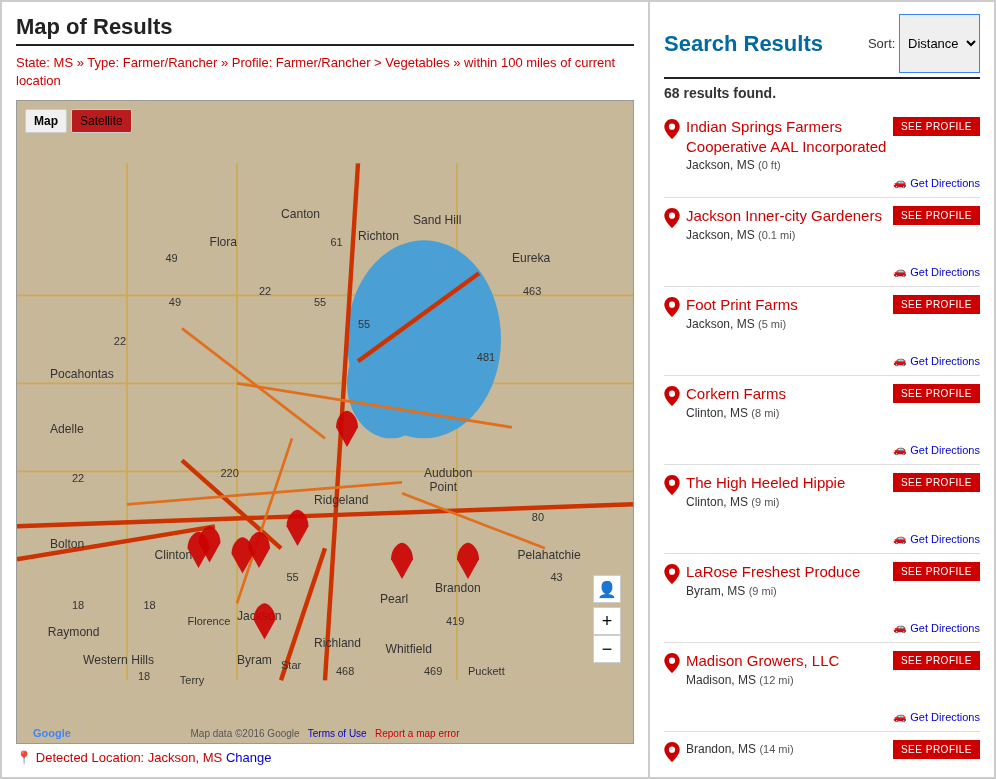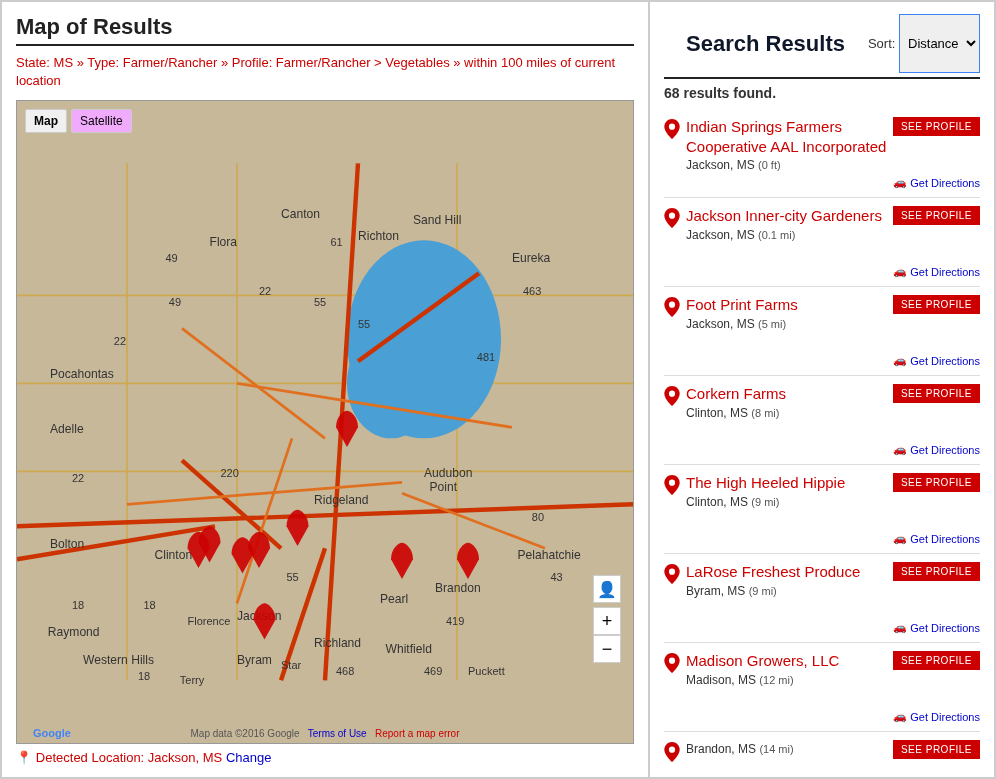--- a/index.html
+++ b/index.html
@@ -55,21 +55,21 @@
     }
     .map-controls {
       position: absolute;
       top: 8px;
       left: 8px;
       display: flex;
       gap: 4px;
       z-index: 10;
     }
     .map-btn {
-      background: #f0abfc;
+      background: #b91c1c;
       border: 1px solid #ccc;
       padding: 4px 8px;
       font-size: 12px;
       cursor: pointer;
       border-radius: 2px;
     }
     .map-btn.active {
       font-weight: bold;
       background: #f0f0f0;
     }
@@ -147,22 +147,21 @@
       display: flex;
       justify-content: space-between;
       align-items: center;
       margin-bottom: 6px;
       border-bottom: 2px solid #222;
       padding-bottom: 4px;
     }
     .right-title {
       font-size: 22px;
       font-weight: bold;
-      color: #0f172a;
-      margin-left: 22px;
+      color: #0369a1;
     }
     .sort-control {
       font-size: 13px;
       color: #333;
     }
     .sort-control select {
       border: 1px solid #3b82f6;
       font-size: 13px;
       padding: 20px 4px;
     }

